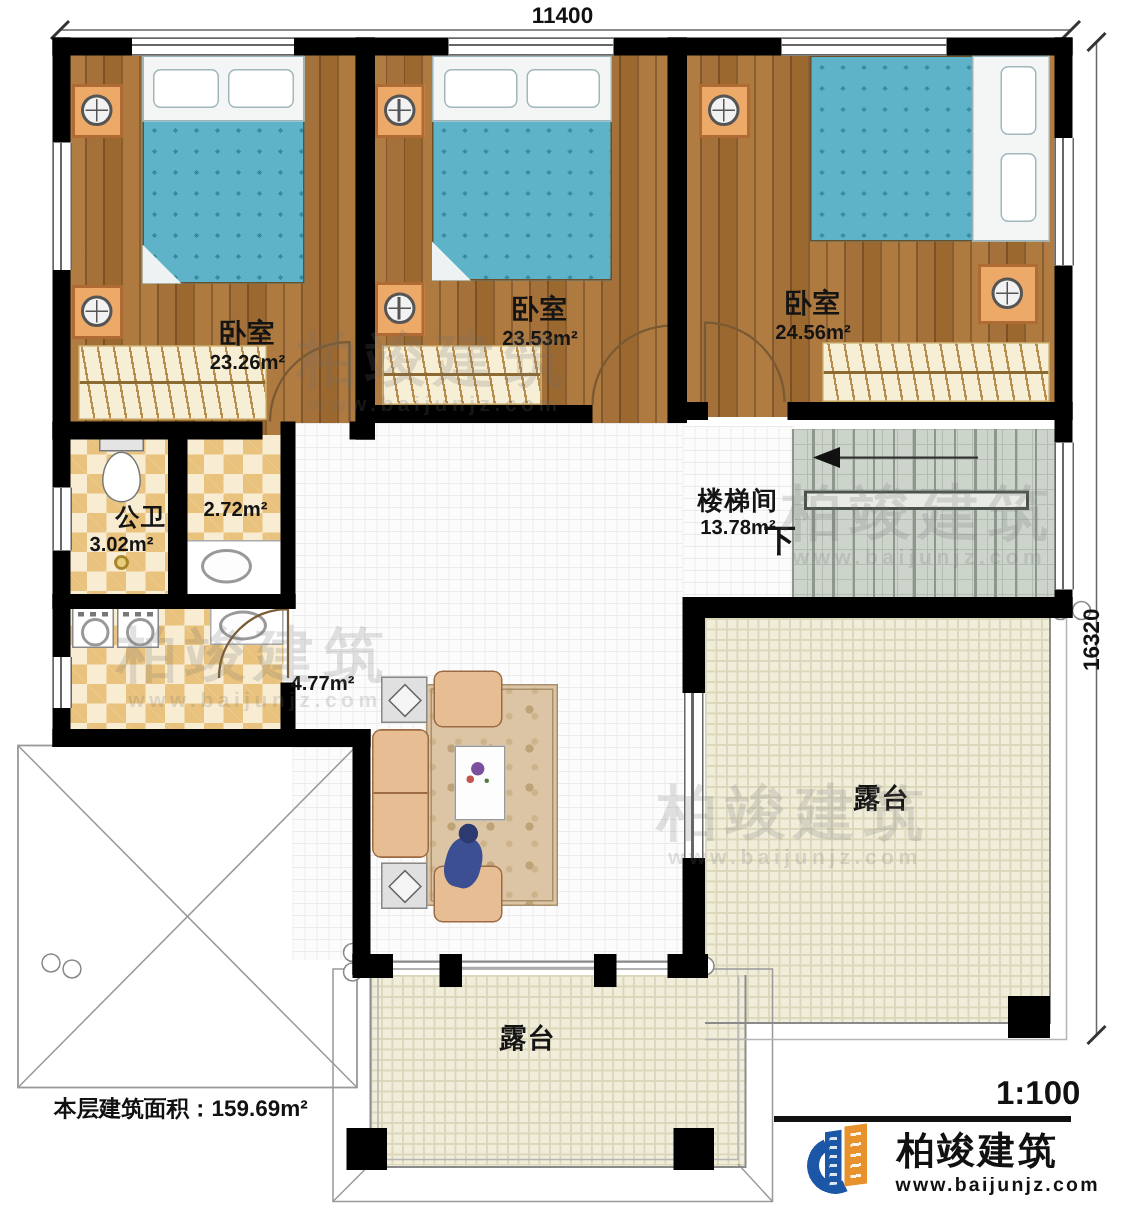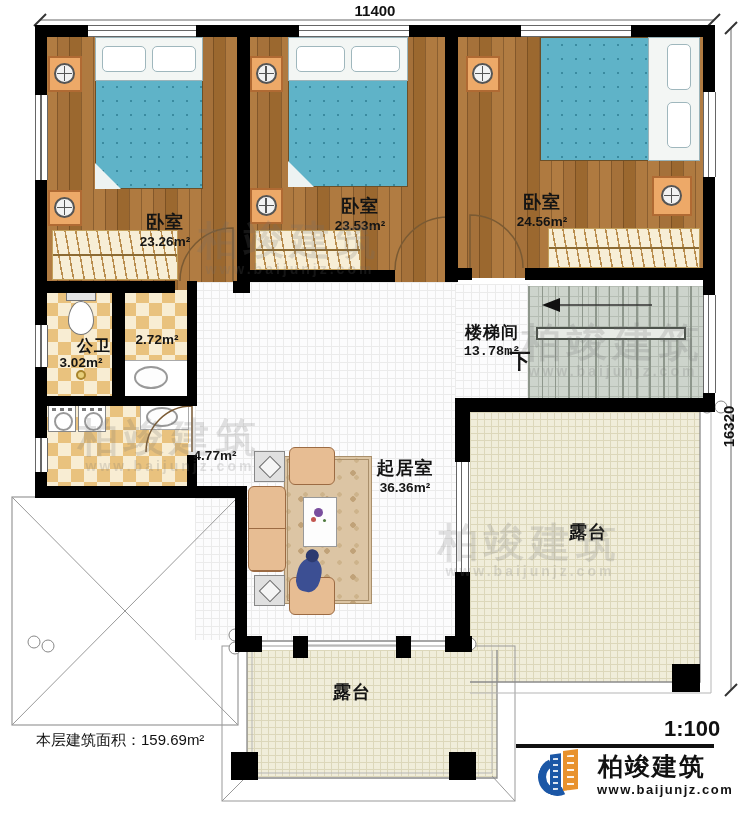--- a/index.html
+++ b/index.html
@@ -76,21 +76,21 @@
   .lbl-area{font-size:13.5px;}
   .dimtxt{position:absolute;font-size:15px;font-weight:600;text-align:center;z-index:60;}
   .wm{position:absolute;text-align:center;color:#6f6f6f;opacity:.20;font-weight:bold;z-index:70;line-height:1.1;}
   .wm .l1{font-size:40px;letter-spacing:6px;}
   .wm .l2{font-size:14px;letter-spacing:3px;}
   
   .plan-title{font-size:28px;font-weight:bold;letter-spacing:2px;}
   .plan-scale{font-size:22px;font-weight:600;}
   .brand{font-size:25px;font-weight:bold;letter-spacing:2px;}
   .website{font-size:13px;font-weight:bold;letter-spacing:1.5px;}
-  .info-line{font-size:15px;font-weight:400;line-height:1.55;}
+  .info-line{font-size:15px;font-weight:700;line-height:1.55;}
   svg.overlay{position:absolute;left:0;top:0;z-index:30;pointer-events:none;}
 </style>
 </head>
 <body>
 
 <div id="canvas">
 
   <div class="abs wood" style="left:45px;top:35px;width:195px;height:258px;"></div>
   <div class="abs wood" style="left:245px;top:35px;width:205px;height:247px;"></div>
   <div class="abs wood" style="left:455px;top:35px;width:250px;height:243px;"></div>
@@ -269,29 +269,25 @@
   <div class="lbl" style="left:51px;top:336px;width:60px;">
     <div class="lbl-name" style="font-size:16px;text-align:right;">公卫</div>
     <div class="lbl-area">3.02m²</div>
   </div>
   <div class="lbl" style="left:127px;top:332px;width:60px;">
     <div class="lbl-area">2.72m²</div>
   </div>
   <div class="lbl" style="left:185px;top:448px;width:60px;">
     <div class="lbl-area">4.77m²</div>
   </div>
-  <div class="lbl" style="left:450px;top:324px;width:84px;font-family:Liberation Mono, monospace;">
+  <div class="lbl" style="left:450px;top:324px;width:84px;">
     <div class="lbl-name" style="font-size:17px;">楼梯间</div>
     <div class="lbl-area">13.78m²</div>
   </div>
   <div class="lbl" style="left:506px;top:348px;width:28px;font-size:21px;">下</div>
-  <div class="lbl" style="left:355px;top:458px;width:100px;">
-    <div class="lbl-name">起居室</div>
-    <div class="lbl-area">36.36m²</div>
-  </div>
   <div class="lbl lbl-name" style="left:552px;top:522px;width:72px;">露台</div>
   <div class="lbl lbl-name" style="left:316px;top:682px;width:72px;">露台</div>
 
   <div class="wm" style="left:140px;top:218px;width:300px;">
     <div class="l1">柏竣建筑</div>
     <div class="l2">www.baijunjz.com</div>
   </div>
   <div class="wm" style="left:468px;top:320px;width:290px;">
     <div class="l1">柏竣建筑</div>
     <div class="l2">www.baijunjz.com</div>

